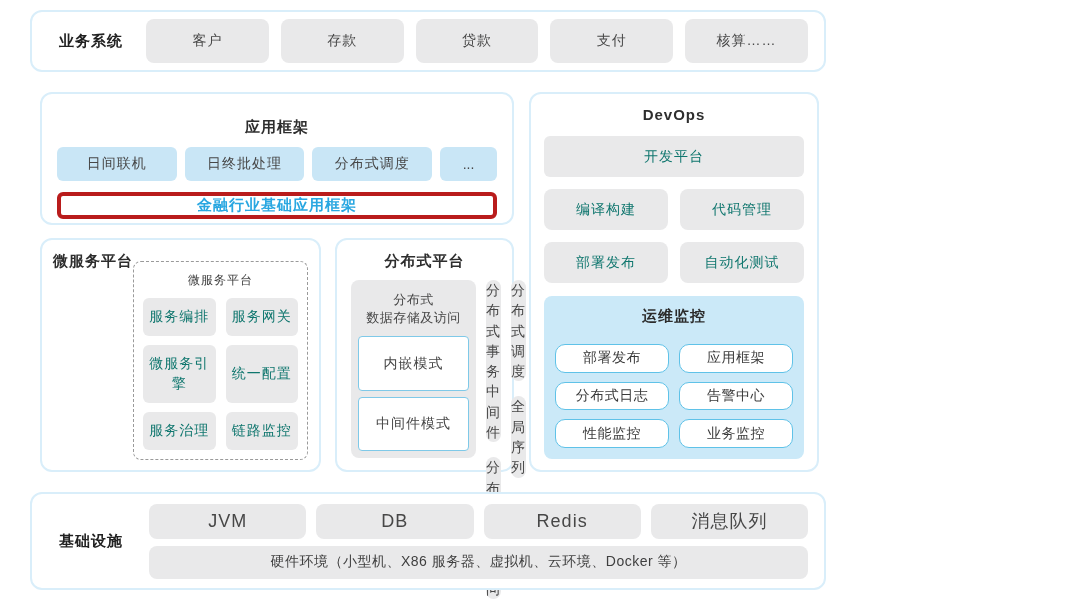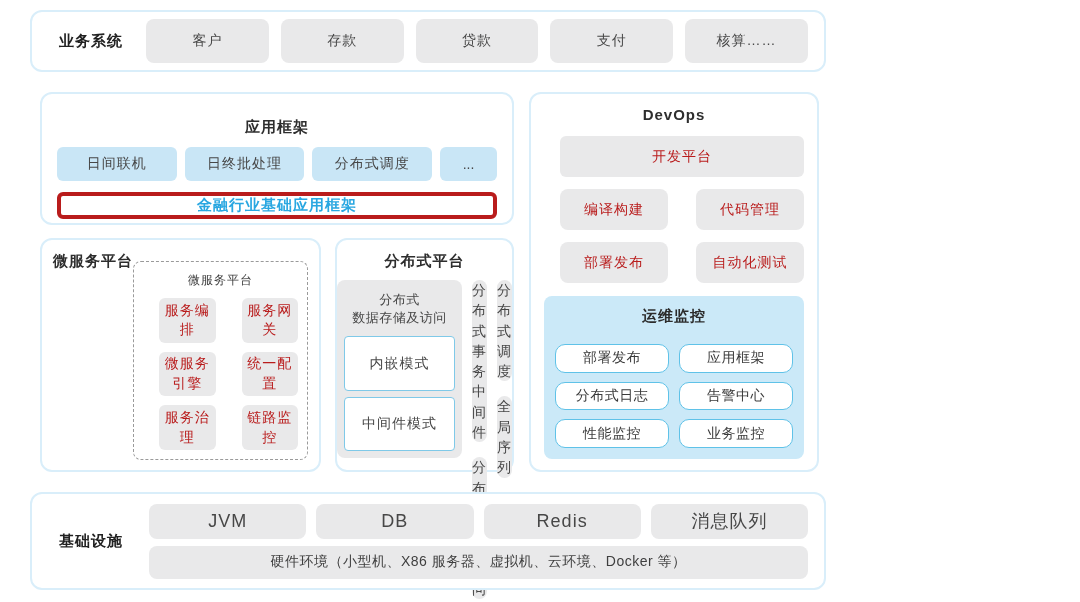--- a/index.html
+++ b/index.html
@@ -25,23 +25,23 @@
   .blue-chip { flex: 1; height: 34px; background: #c9e6f6; border-radius: 6px; display: flex; align-items: center; justify-content: center; font-size: 14px; color: #474747; letter-spacing: 1px; }
   .blue-chip.small { flex: none; width: 57px; letter-spacing: 0; }
   .base-box { margin-top: 11px; height: 33px; border: 4px solid #b91c1c; border-radius: 6px; background: #fff; display: flex; align-items: center; justify-content: center; font-size: 15px; font-weight: 700; color: #29a7e1; letter-spacing: 1px; }
 
   .platform-row { flex: 1; display: flex; gap: 14px; min-height: 0; }
 
   .microservice { flex: none; width: 281px; padding: 12px 11px 10px; display: flex; flex-direction: row; }
   .dashed-box { margin-top: 9px; flex: 1; border: 1px dashed #9a9a9a; border-radius: 8px; padding: 7px 9px 9px; display: flex; flex-direction: column; min-height: 0; }
   .dashed-title { text-align: center; font-size: 12px; color: #3c3c3c; margin: 3px 0 9px; letter-spacing: 1px; }
   .ms-grid { flex: 1; display: grid; grid-template-columns: 1fr 1fr; gap: 9px 10px; }
-  .gray-cell { background: #e9e9ea; border-radius: 6px; display: flex; flex-direction: column; align-items: center; justify-content: center; font-size: 14px; color: #b91c1c; letter-spacing: 1px; text-align: center; line-height: 1.4; margin-left: 16px; }
+  .gray-cell { background: #e9e9ea; border-radius: 6px; display: flex; flex-direction: column; align-items: center; justify-content: center; font-size: 14px; color: #0f766e; letter-spacing: 1px; text-align: center; line-height: 1.4; }
 
-  .distributed { flex: 1; padding: 12px 26px; display: flex; flex-direction: column; min-width: 0; align-items: center; }
+  .distributed { flex: 1; padding: 12px 14px; display: flex; flex-direction: column; min-width: 0; }
   .dp-grid { margin-top: 10px; flex: 1; display: grid; grid-template-columns: 125px 1fr 1fr; gap: 10px; min-height: 0; }
   .dp-col1 { background: #e9e9ea; border-radius: 8px; padding: 11px 7px 7px; display: flex; flex-direction: column; font-size: 13px; color: #474747; }
   .dp-col1 .lbl { text-align: center; line-height: 1.4; margin-bottom: 9px; letter-spacing: 0.5px; }
   .mode-stack { flex: 1; display: flex; flex-direction: column; gap: 6px; }
   .mode-box { flex: 1; background: #fff; border: 1px solid #7fc9e8; border-radius: 4px; display: flex; align-items: center; justify-content: center; font-size: 14px; color: #474747; letter-spacing: 1px; }
   .dp-col { display: flex; flex-direction: column; gap: 15px; min-height: 0; }
   .dp-cell { flex: 1; background: #e9e9ea; border-radius: 8px; display: flex; flex-direction: column; align-items: center; justify-content: center; font-size: 14px; color: #474747; letter-spacing: 1px; line-height: 1.45; text-align: center; }
 
   .devops { flex: none; width: 290px; padding: 12px 13px 11px; display: flex; flex-direction: column; }
   .devops-full { margin-top: 12px; height: 41px; flex: none; }

